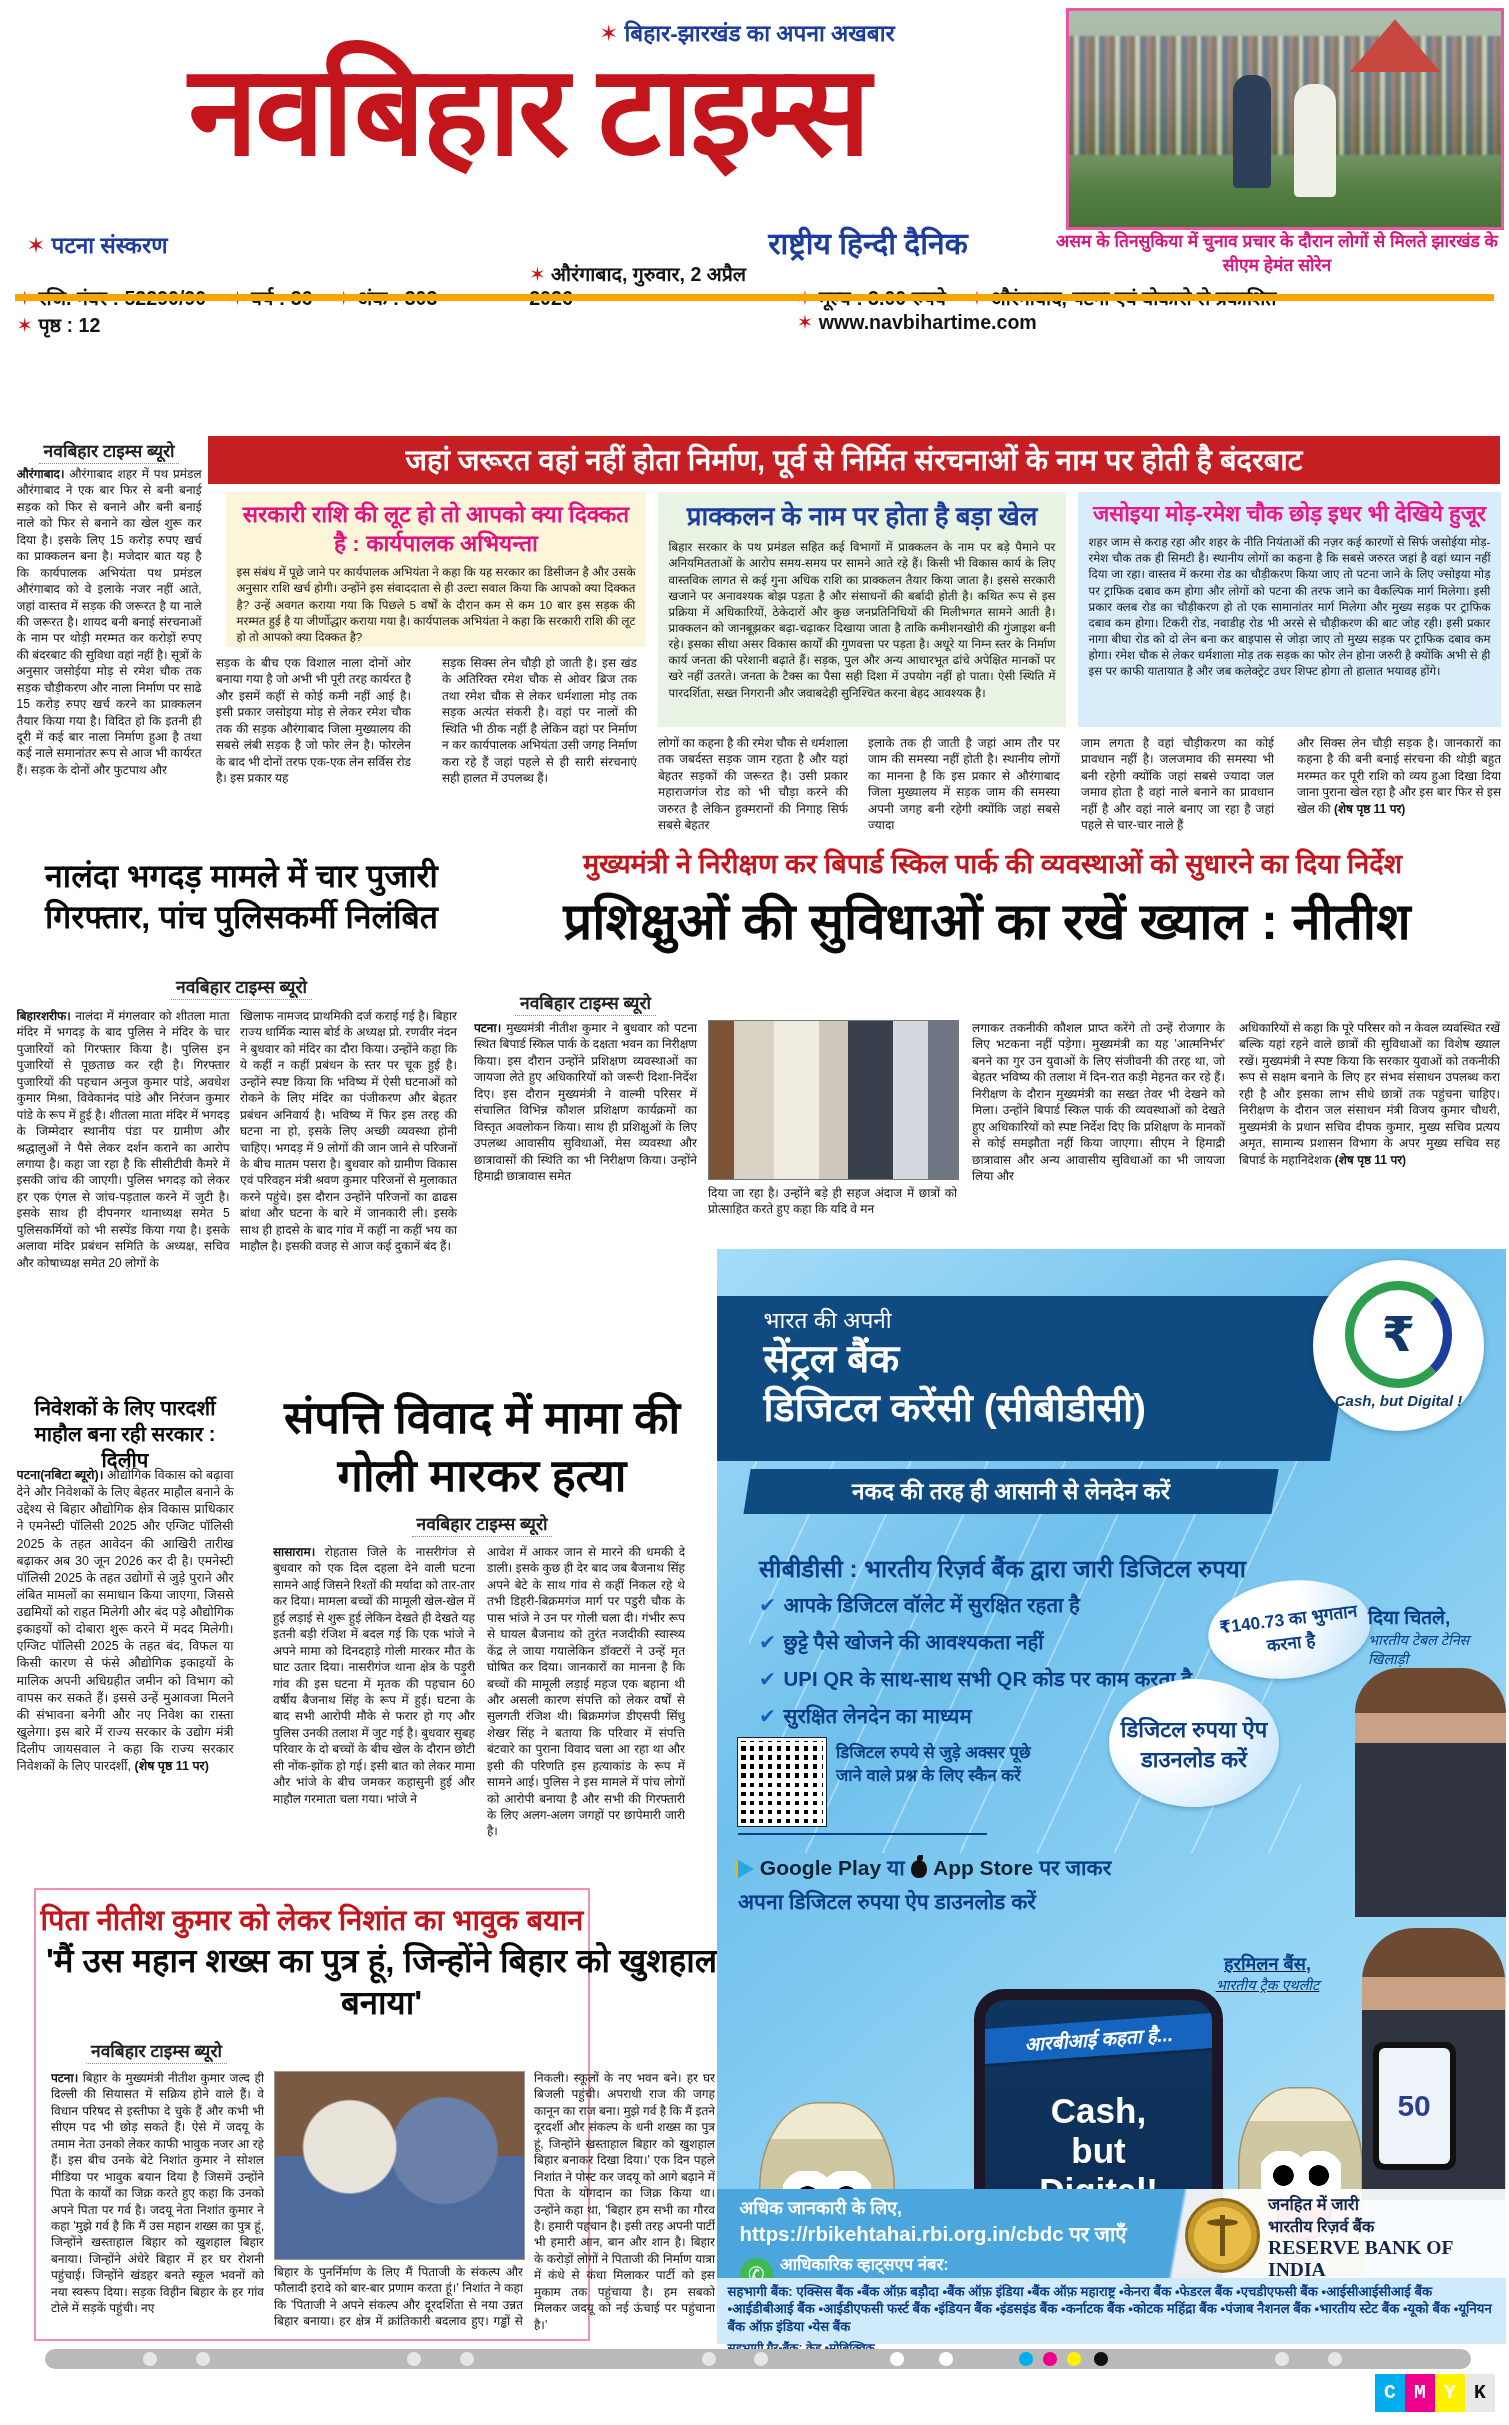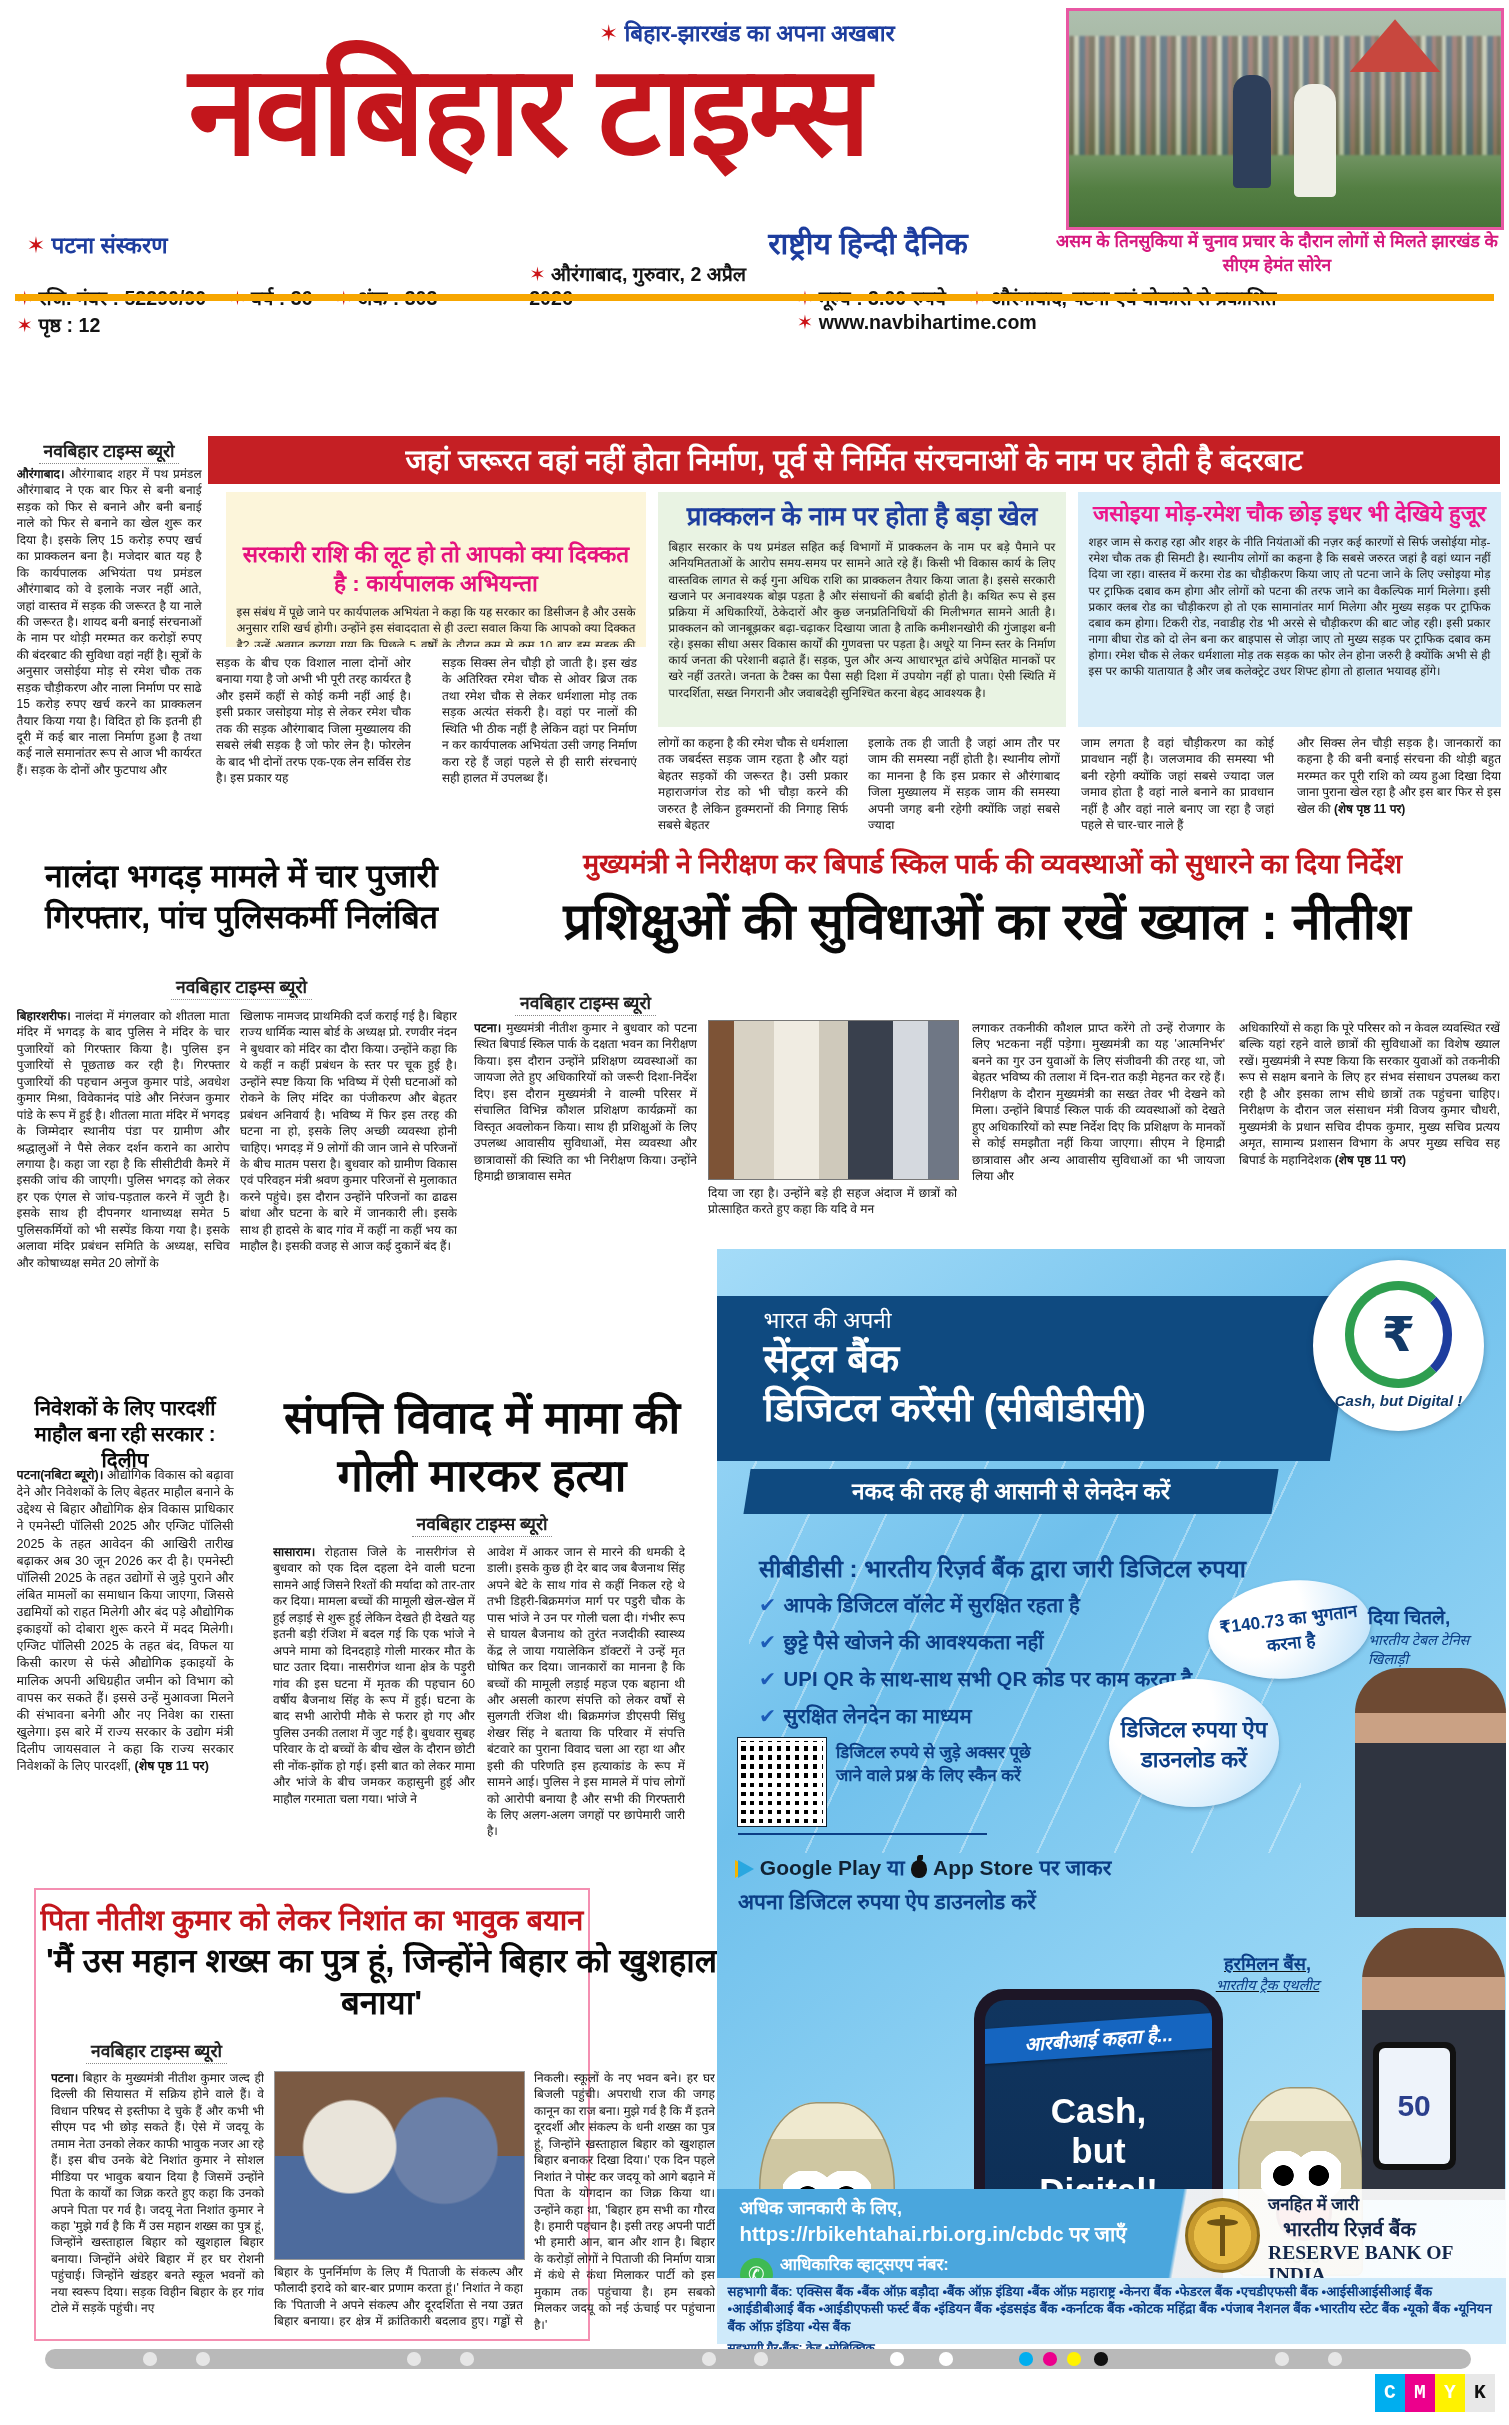--- a/index.html
+++ b/index.html
@@ -123,21 +123,21 @@
 
 
   <div class="byline" style="left:16.6px;top:438px;width:185px;"><span>नवबिहार टाइम्स ब्यूरो</span></div>
   <div class="col" style="left:16.6px;top:466px;width:185px;height:371px;">
     <b>औरंगाबाद।</b> <span>औरंगाबाद शहर में पथ प्रमंडल औरंगाबाद ने एक बार फिर से बनी बनाई सड़क को फिर से बनाने और बनी बनाई नाले को फिर से बनाने का खेल शुरू कर दिया है। इसके लिए 15 करोड़ रुपए खर्च का प्राक्कलन बना है। मजेदार बात यह है कि कार्यपालक अभियंता पथ प्रमंडल औरंगाबाद को वे इलाके नजर नहीं आते, जहां वास्तव में सड़क की जरूरत है या नाले की जरूरत है। शायद बनी बनाई संरचनाओं के नाम पर थोड़ी मरम्मत कर करोड़ों रुपए की बंदरबाट की सुविधा वहां नहीं है। सूत्रों के अनुसार जसोईया मोड़ से रमेश चौक तक सड़क चौड़ीकरण और नाला निर्माण पर साढे 15 करोड़ रुपए खर्च करने का प्राक्कलन तैयार किया गया है। विदित हो कि इतनी ही दूरी में कई बार नाला निर्माण हुआ है तथा कई नाले समानांतर रूप से आज भी कार्यरत हैं। सड़क के दोनों और फुटपाथ और</span>
   </div>
 
   <div class="abs strip-red" style="left:208px;top:436px;width:1292px;height:48px;">जहां जरूरत वहां नहीं होता निर्माण, पूर्व से निर्मित संरचनाओं के नाम पर होती है बंदरबाट</div>
 
   <div class="sidebox" style="left:226px;top:492px;width:420px;height:155px;background:#fcf5da;">
-    <h3 style="color:#e5127d;font-size:22.6px;margin-top:40px;">सरकारी राशि की लूट हो तो आपको क्या दिक्कत है : कार्यपालक अभियन्ता</h3>
+    <h3 style="color:#e5127d;font-size:22.6px;">सरकारी राशि की लूट हो तो आपको क्या दिक्कत है : कार्यपालक अभियन्ता</h3>
     <p>इस संबंध में पूछे जाने पर कार्यपालक अभियंता ने कहा कि यह सरकार का डिसीजन है और उसके अनुसार राशि खर्च होगी। उन्होंने इस संवाददाता से ही उल्टा सवाल किया कि आपको क्या दिक्कत है? उन्हें अवगत कराया गया कि पिछले 5 वर्षों के दौरान कम से कम 10 बार इस सड़क की मरम्मत हुई है या जीर्णोद्धार कराया गया है। कार्यपालक अभियंता ने कहा कि सरकारी राशि की लूट हो तो आपको क्या दिक्कत है?</p>
   </div>
   <div class="sidebox" style="left:658px;top:492px;width:408px;height:235px;background:#e9f3e3;">
     <h3 style="color:#1d3d9e;font-size:26px;">प्राक्कलन के नाम पर होता है बड़ा खेल</h3>
     <p>बिहार सरकार के पथ प्रमंडल सहित कई विभागों में प्राक्कलन के नाम पर बड़े पैमाने पर अनियमितताओं के आरोप समय-समय पर सामने आते रहे हैं। किसी भी विकास कार्य के लिए वास्तविक लागत से कई गुना अधिक राशि का प्राक्कलन तैयार किया जाता है। इससे सरकारी खजाने पर अनावश्यक बोझ पड़ता है और संसाधनों की बर्बादी होती है। कथित रूप से इस प्रक्रिया में अधिकारियों, ठेकेदारों और कुछ जनप्रतिनिधियों की मिलीभगत सामने आती है। प्राक्कलन को जानबूझकर बढ़ा-चढ़ाकर दिखाया जाता है ताकि कमीशनखोरी की गुंजाइश बनी रहे। इसका सीधा असर विकास कार्यों की गुणवत्ता पर पड़ता है। अधूरे या निम्न स्तर के निर्माण कार्य जनता की परेशानी बढ़ाते हैं। सड़क, पुल और अन्य आधारभूत ढांचे अपेक्षित मानकों पर खरे नहीं उतरते। जनता के टैक्स का पैसा सही दिशा में उपयोग नहीं हो पाता। ऐसी स्थिति में पारदर्शिता, सख्त निगरानी और जवाबदेही सुनिश्चित करना बेहद आवश्यक है।</p>
   </div>
   <div class="sidebox" style="left:1078px;top:492px;width:423px;height:235px;background:#d8edf9;">
     <h3 style="color:#ed168b;font-size:22px;">जसोइया मोड़-रमेश चौक छोड़ इधर भी देखिये हुजूर</h3>
     <p>शहर जाम से कराह रहा और शहर के नीति नियंताओं की नज़र कई कारणों से सिर्फ जसोईया मोड़-रमेश चौक तक ही सिमटी है। स्थानीय लोगों का कहना है कि सबसे जरुरत जहां है वहां ध्यान नहीं दिया जा रहा। वास्तव में करमा रोड का चौड़ीकरण किया जाए तो पटना जाने के लिए ज्सोइया मोड़ पर ट्राफिक दबाव कम होगा और लोगों को पटना की तरफ जाने का वैकल्पिक मार्ग मिलेगा। इसी प्रकार क्लब रोड का चौड़ीकरण हो तो एक सामानांतर मार्ग मिलेगा और मुख्य सड़क पर ट्राफिक दबाव कम होगा। टिकरी रोड, नवाडीह रोड भी अरसे से चौड़ीकरण की बाट जोह रही। इसी प्रकार नागा बीघा रोड को दो लेन बना कर बाइपास से जोड़ा जाए तो मुख्य सड़क पर ट्राफिक दबाव कम होगा। रमेश चौक से लेकर धर्मशाला मोड़ तक सड़क का फोर लेन होना जरुरी है क्योंकि अभी से ही इस पर काफी यातायात है और जब कलेक्ट्रेट उधर शिफ्ट होगा तो हालात भयावह होंगे।</p>
   </div>
@@ -301,21 +301,21 @@
         <span class="whats-icon">✆</span>
         <span>
           <span style="font-size:16.6px;font-weight:bold;display:block;">आधिकारिक व्हाट्सएप नंबर:</span>
           <span style="font-size:19.6px;font-weight:800;display:block;">99990 41935/99309 91935</span>
         </span>
       </div>
     </div>
     <div class="abs seal" style="left:468px;top:9px;width:69px;height:69px;"></div>
     <div class="abs" style="left:551px;top:3px;width:226px;color:#12264a;">
       <div style="font-size:16.6px;font-weight:bold;">जनहित में जारी</div>
-      <div style="font-size:20px;font-weight:800;margin-left:15px;">भारतीय रिज़र्व बैंक</div>
+      <div style="font-size:16px;font-weight:800;">भारतीय रिज़र्व बैंक</div>
       <div style="font-size:19.6px;font-weight:800;font-family:'Liberation Serif','DejaVu Serif',serif;border-bottom:1.5px solid #12264a;display:inline-block;">RESERVE BANK OF INDIA</div>
       <div style="font-size:16.6px;font-weight:bold;">www.rbi.org.in</div>
     </div>
   </div>
   <div class="abs" style="left:717px;top:2278px;width:789px;height:66px;background:#cfeafa;padding:4.5px 10.6px;box-sizing:border-box;color:#0b3e86;">
     <div style="font-size:13.2px;font-weight:bold;line-height:1.35;">सहभागी बैंक: एक्सिस बैंक •बैंक ऑफ़ बड़ौदा •बैंक ऑफ़ इंडिया •बैंक ऑफ़ महाराष्ट्र •केनरा बैंक •फेडरल बैंक •एचडीएफसी बैंक •आईसीआईसीआई बैंक •आईडीबीआई बैंक •आईडीएफसी फर्स्ट बैंक •इंडियन बैंक •इंडसइंड बैंक •कर्नाटक बैंक •कोटक महिंद्रा बैंक •पंजाब नैशनल बैंक •भारतीय स्टेट बैंक •यूको बैंक •यूनियन बैंक ऑफ़ इंडिया •येस बैंक</div>
     <div style="font-size:12px;font-weight:bold;margin-top:3px;">सहभागी गैर-बैंक: क्रेड •मोबिक्विक</div>
   </div>
 
   <div class="regbar" style="left:45px;top:2349px;width:1426px;height:19.6px;">

